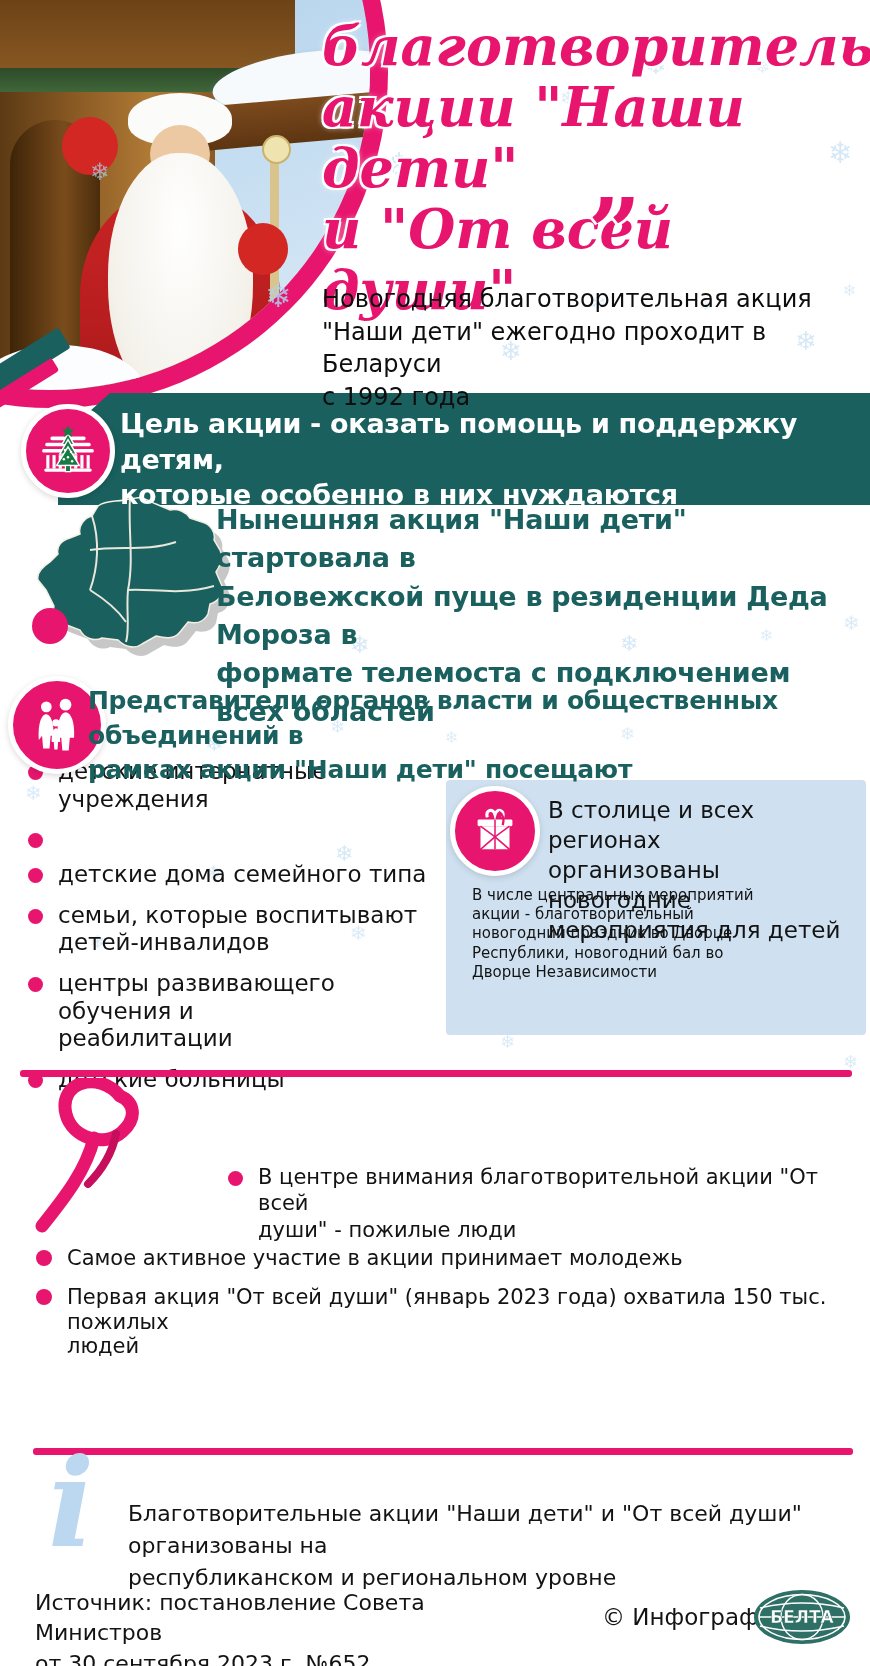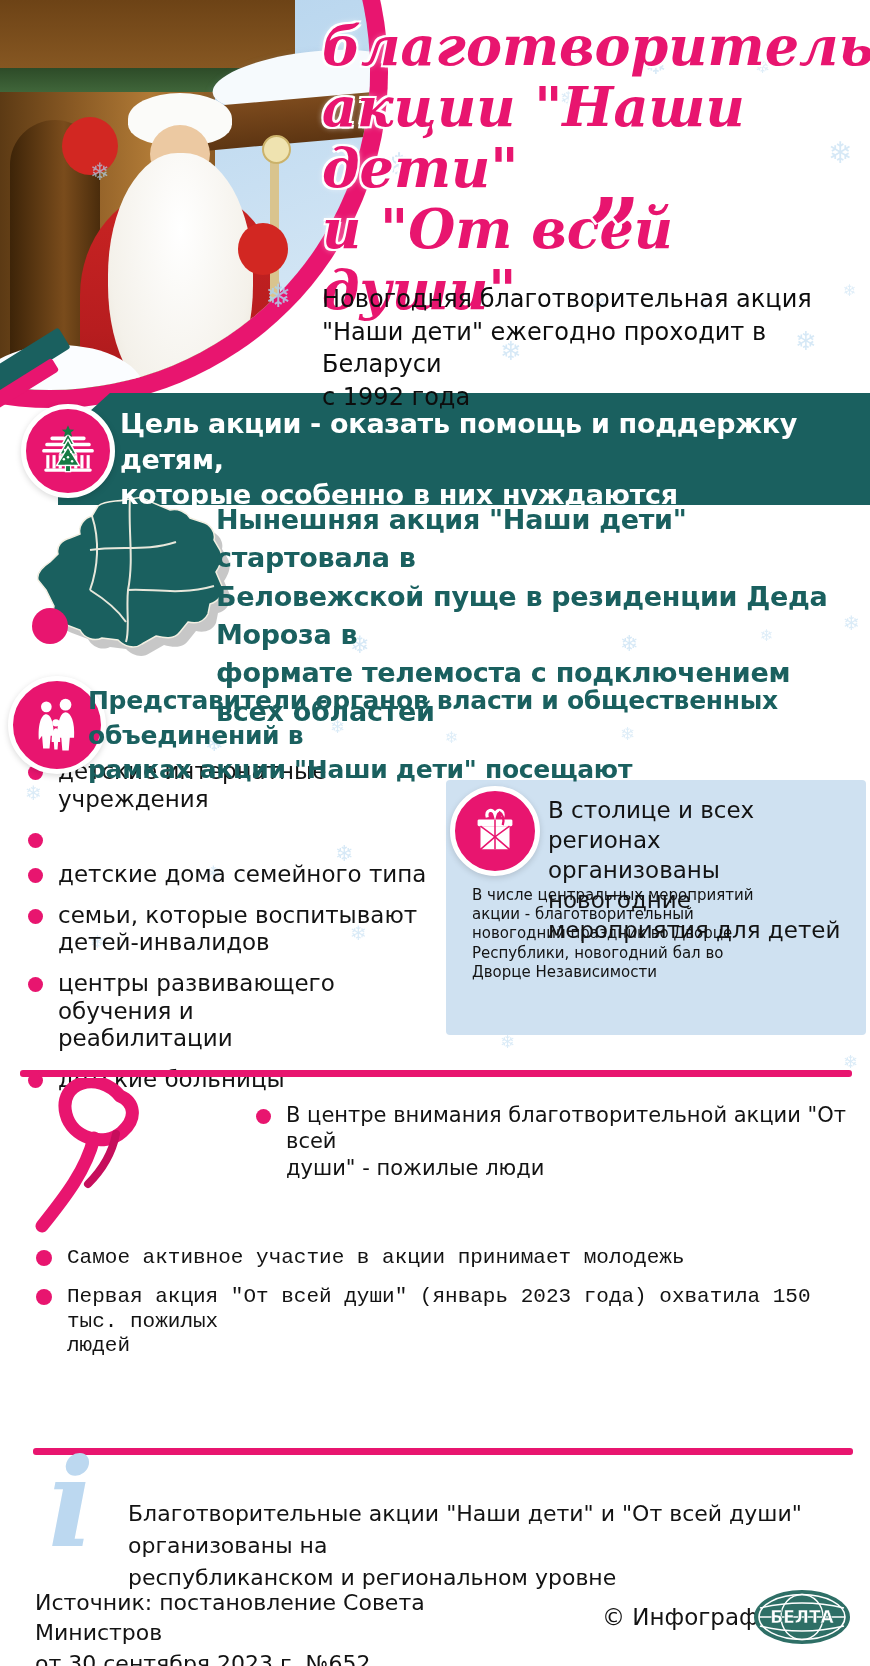--- a/index.html
+++ b/index.html
@@ -85,27 +85,27 @@
          border-radius:4px;z-index:4;}
   .badge-gift{left:450px;top:786px;width:80px;height:80px;z-index:5;}
   .events-lead{position:absolute;left:548px;top:796px;width:310px;z-index:5;font-size:23px;line-height:1.3;}
   .events-body{position:absolute;left:472px;top:886px;width:380px;z-index:5;font-size:15px;line-height:1.28;}
 
   
   .divider{position:absolute;height:7px;background:var(--pink);z-index:4;border-radius:3px;}
   .divider-1{left:20px;top:1070px;width:832px;}
   .divider-2{left:33px;top:1448px;width:820px;}
   .heart-ribbon{position:absolute;left:28px;top:1078px;z-index:5;}
-  .soul-highlights{position:absolute;left:0;top:1102px;width:795px;z-index:4;padding-left:28px;}
+  .soul-highlights{position:absolute;left:0;top:1164px;width:795px;z-index:4;}
   .soul-highlights .li{margin-bottom:10px;}
   .soul-highlights .li-text{font-size:21px;line-height:1.25;}
   .soul-highlights .li:nth-child(1){margin-left:228px;width:610px;}
   .soul-highlights .li:nth-child(2){margin-left:178px;width:680px;}
   .soul-list{position:absolute;left:36px;top:1246px;width:812px;z-index:4;}
-  .soul-list .li{margin-bottom:14px;font-family:Liberation Mono, monospace;}
+  .soul-list .li{margin-bottom:14px;}
   .soul-list .li-text{font-size:21px;line-height:1.18;}
   .soul-list .dot{width:16px;height:16px;margin-top:4px;}
 
   
   .info-glyph{position:absolute;left:48px;top:1442px;z-index:4;color:var(--infoblue);
         font-family:"DejaVu Serif","Liberation Serif",serif;font-style:italic;font-weight:bold;
         font-size:122px;line-height:1;}
   .info-text{position:absolute;left:128px;top:1498px;width:680px;z-index:4;font-size:22px;line-height:1.45;}
   .source-text{position:absolute;left:35px;top:1588px;width:480px;z-index:4;font-size:22px;line-height:1.38;}
   .credit-text{position:absolute;left:602px;top:1604px;z-index:4;font-size:23px;}

